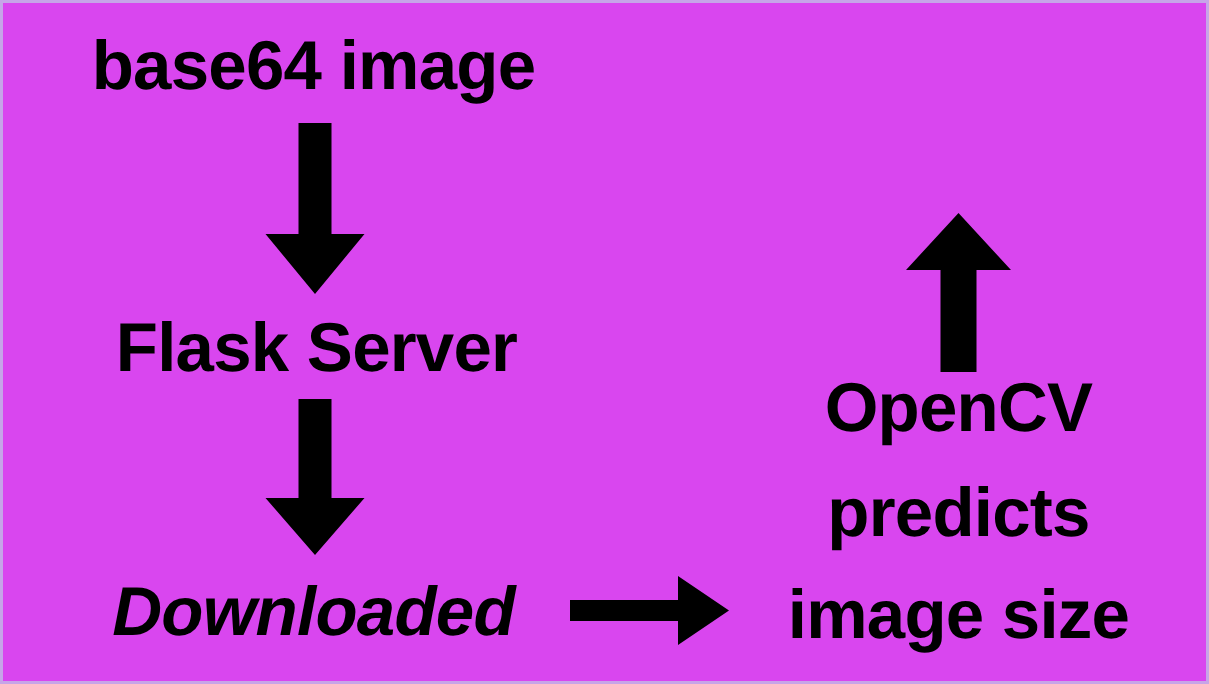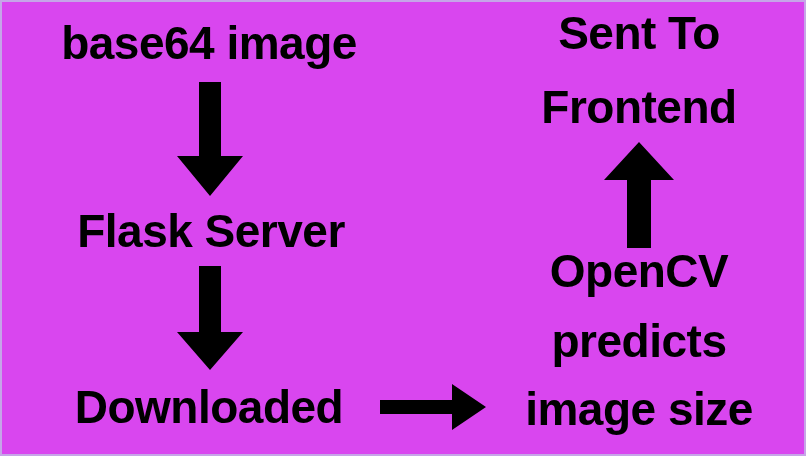--- a/index.html
+++ b/index.html
@@ -52,31 +52,29 @@
   </div>
 
   <div class="node-label" style="left:209px; top:206px;text-align:center;">Flask Server</div>
 
   <div class="arrow" style="left:175px; top:264px;">
     <svg width="66" height="104" viewBox="0 0 66 104" aria-hidden="true">
       <path d="M 22,0 L 44,0 L 44,66 L 66,66 L 33,104 L 0,66 L 22,66 Z" fill="#000000"></path>
     </svg>
   </div>
 
-  <div class="node-label" style="left:207px; top:382px;">Downloaded</div>
+  <div class="node-label" style="left:207px; top:382px;font-style:italic;">Downloaded</div>
 
   <div class="arrow" style="left:378px; top:382px;">
     <svg width="106" height="46" viewBox="0 0 106 46" aria-hidden="true">
       <path d="M 0,16 L 72,16 L 72,0 L 106,23 L 72,46 L 72,30 L 0,30 Z" fill="#000000"></path>
     </svg>
   </div>
 
-  <div class="node-label" style="left:637px; top:8px;">Sent To</div>
 
-  <div class="node-label" style="left:637px; top:82px;">Frontend</div>
 
   <div class="arrow" style="left:602px; top:140px;">
     <svg width="70" height="106" viewBox="0 0 70 106" aria-hidden="true">
       <path d="M 35,0 L 70,38 L 47,38 L 47,106 L 23,106 L 23,38 L 0,38 Z" fill="#000000"></path>
     </svg>
   </div>
 
   <div class="node-label" style="left:637px; top:316px;">predicts</div>
 
   <div class="node-label" style="left:637px; top:246px;">OpenCV</div>

